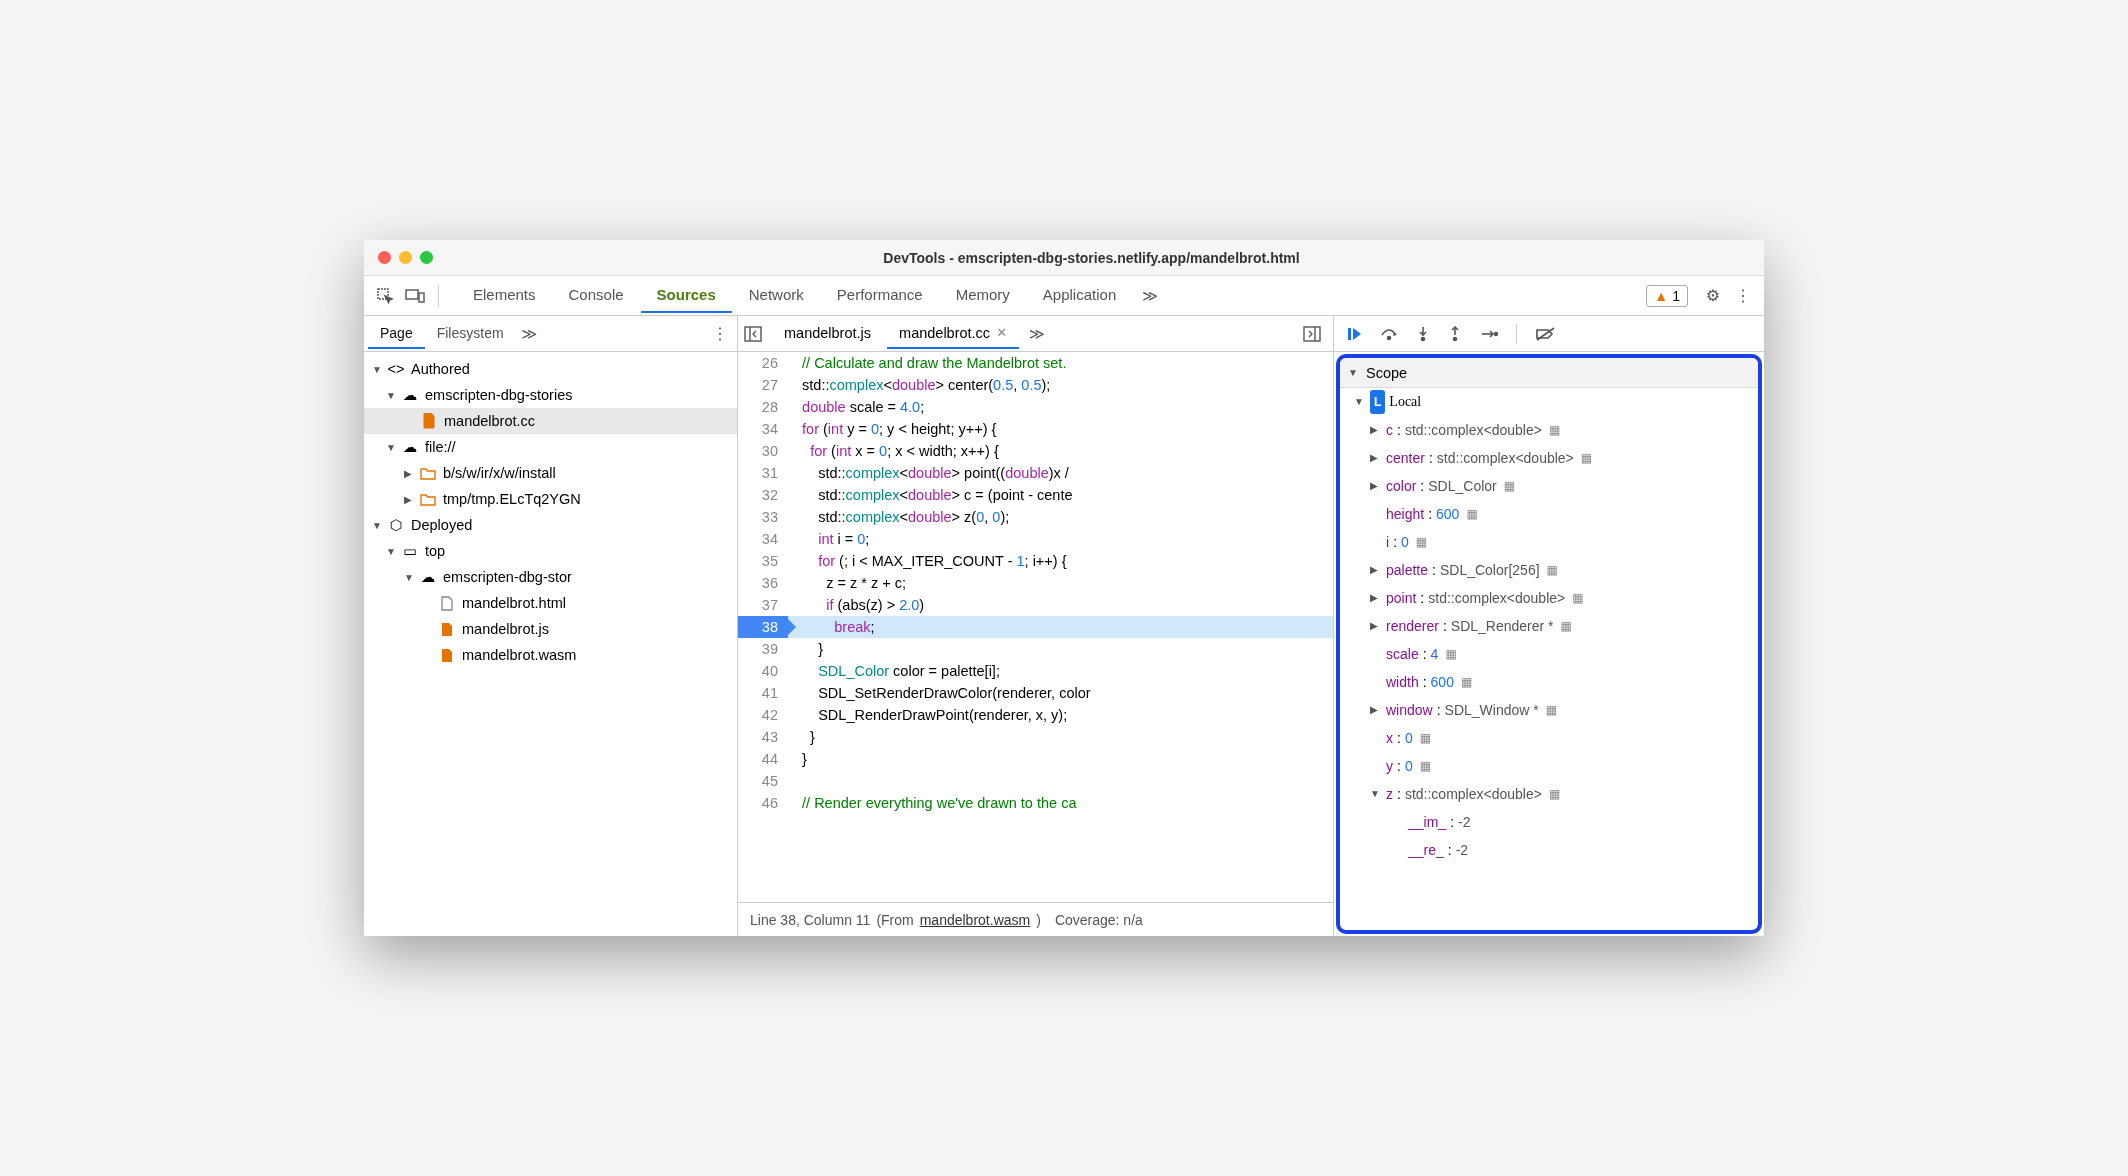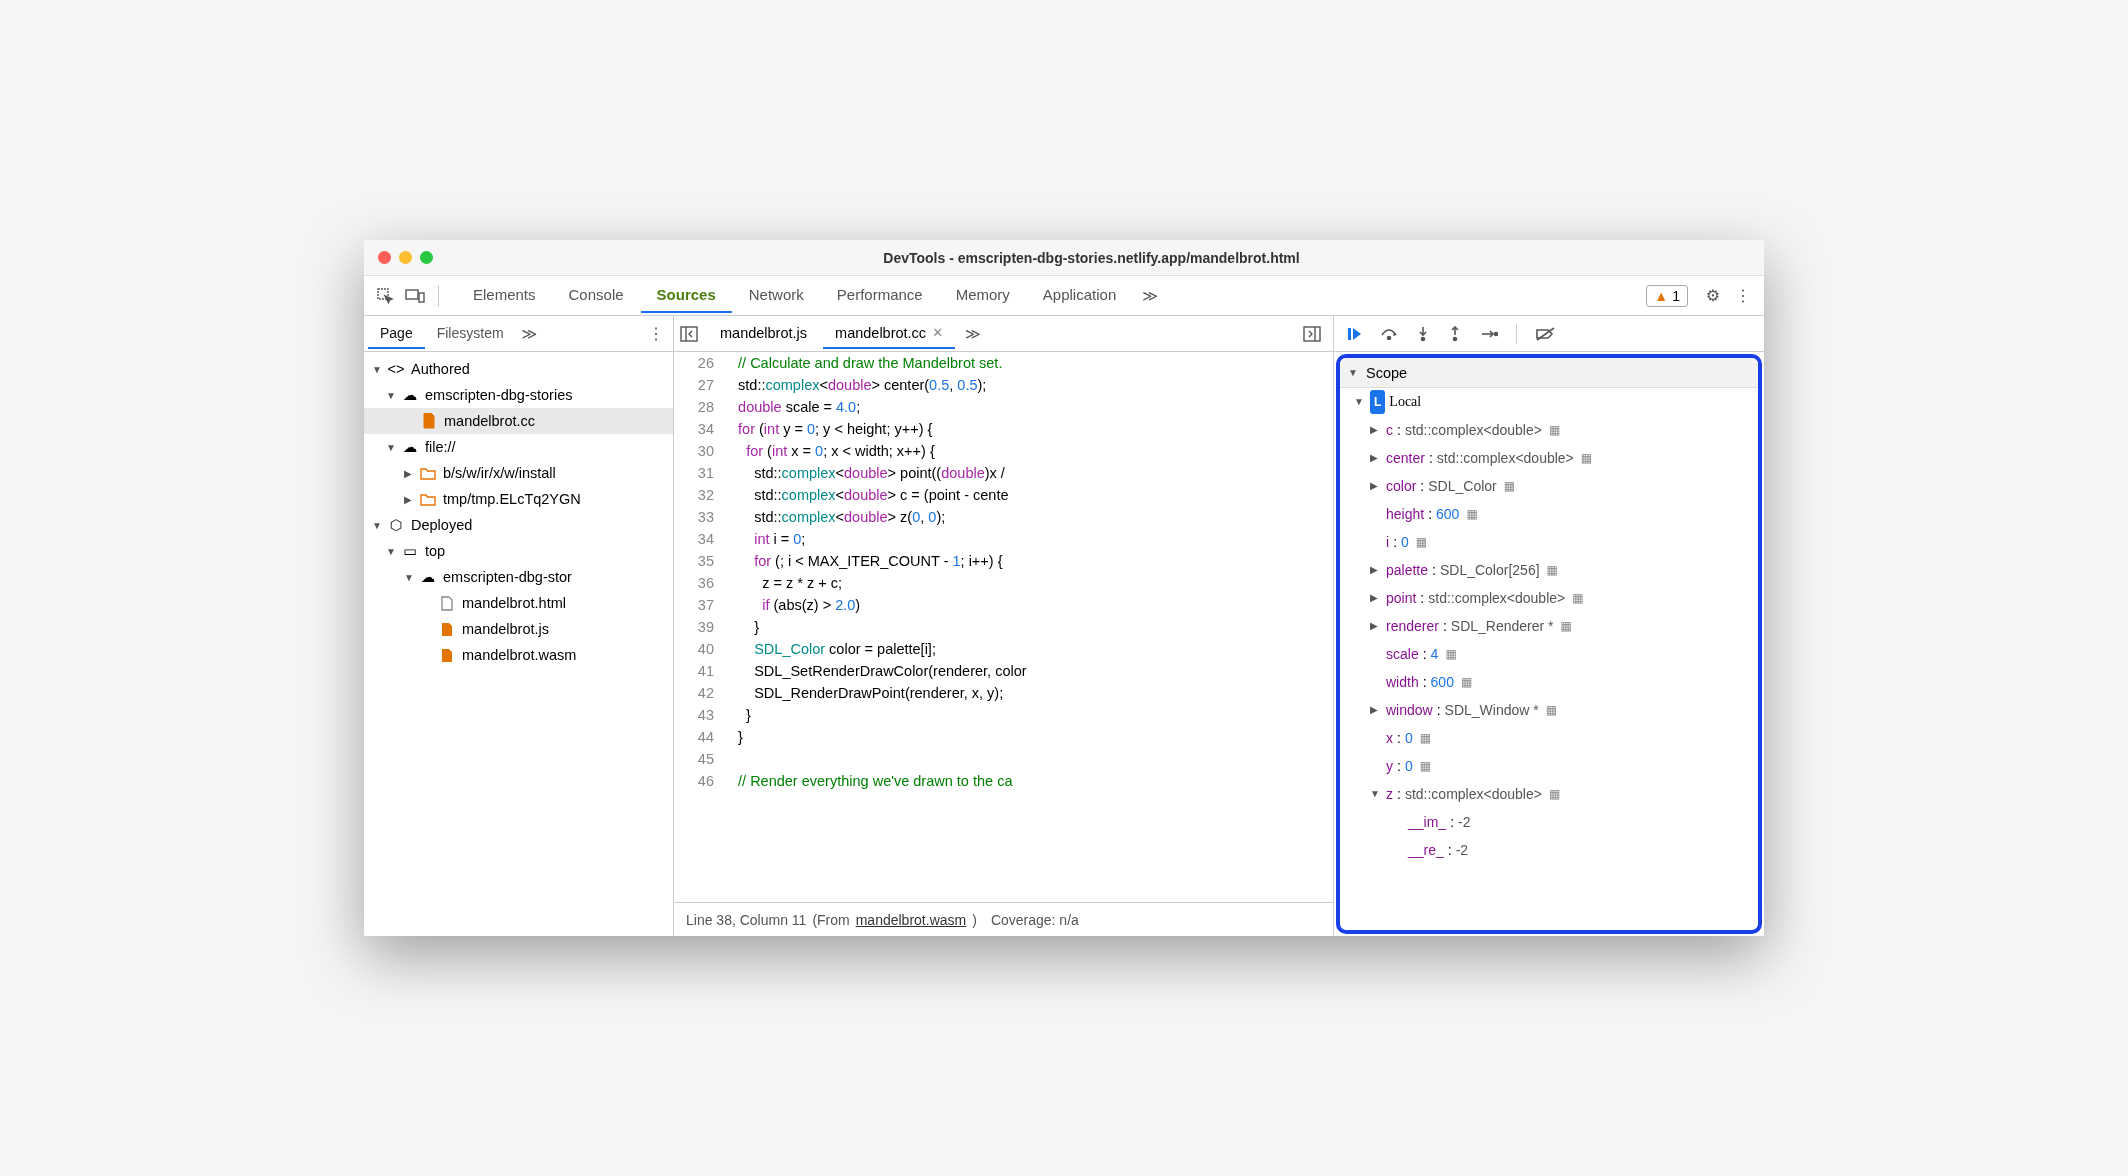--- a/index.html
+++ b/index.html
@@ -12,21 +12,21 @@
 .wtitle{flex:1;text-align:center;font-size:14px;font-weight:600;color:#333}
 .toolbar{height:40px;display:flex;align-items:center;border-bottom:1px solid #ccc;padding:0 8px;gap:4px}
 .tico{width:26px;height:26px;display:flex;align-items:center;justify-content:center;color:#555}
 .tabs{display:flex;flex:1;gap:1px;margin-left:8px}
 .tab{padding:8px 16px;font-size:15px;color:#555;cursor:pointer;border-bottom:2px solid transparent}
 .tab.active{color:#4d7c0f;border-bottom-color:#1a73e8;font-weight:700}
 .tmore{padding:8px 6px;color:#555;font-size:15px}
 .warnbadge{display:flex;align-items:center;border:1px solid #aaa;border-radius:3px;padding:2px 7px;gap:4px;font-size:14px}
 .warnico{color:#e37400;font-weight:bold}
 .content{display:flex;height:620px}
-.sidebar{width:310px;border-right:1px solid #ccc;display:flex;flex-direction:column;overflow:hidden}
+.sidebar{width:374px;border-right:1px solid #ccc;display:flex;flex-direction:column;overflow:hidden}
 .sbtabs{display:flex;align-items:center;border-bottom:1px solid #ccc;height:36px;padding:0 4px}
 .sbtab{padding:6px 12px;font-size:14px;color:#555;cursor:pointer;border-bottom:2px solid transparent}
 .sbtab.active{color:#111;border-bottom-color:#1a73e8}
 .tree{flex:1;overflow:auto;font-size:14.5px;padding-top:4px}
 .trow{display:flex;align-items:center;height:26px;padding-left:8px;gap:3px;cursor:pointer;white-space:nowrap}
 .trow.sel{background:#e8e8e8}
 .tw{display:inline-block;width:12px;color:#555;font-size:10px}
 .ico{width:18px;height:18px;display:inline-flex;align-items:center;justify-content:center;margin-right:3px}
 .editor{flex:1;display:flex;flex-direction:column;border-right:1px solid #ccc}
 .edtabs{height:36px;display:flex;align-items:center;border-bottom:1px solid #ccc;padding:0 6px;gap:4px}
@@ -265,20 +265,24 @@
             <div class="clinetext">      <span class="kw">for</span> (; i &lt; MAX_ITER_COUNT - <span class="num">1</span>; i++) {</div>
           </div>
           <div class="cline">
             <div class="gut">36</div>
             <div class="clinetext">        z = z * z + c;</div>
           </div>
           <div class="cline">
             <div class="gut">37</div>
             <div class="clinetext">        <span class="kw">if</span> (abs(z) &gt; <span class="num">2.0</span>)</div>
           </div>
+          <div class="cline bp">
+            <div class="gut">38</div>
+            <div class="clinetext">          <span class="kw">break</span>;</div>
+          </div>
           <div class="cline">
             <div class="gut">39</div>
             <div class="clinetext">      }</div>
           </div>
           <div class="cline">
             <div class="gut">40</div>
             <div class="clinetext">      <span class="typ">SDL_Color</span> color = palette[i];</div>
           </div>
           <div class="cline">
             <div class="gut">41</div>

